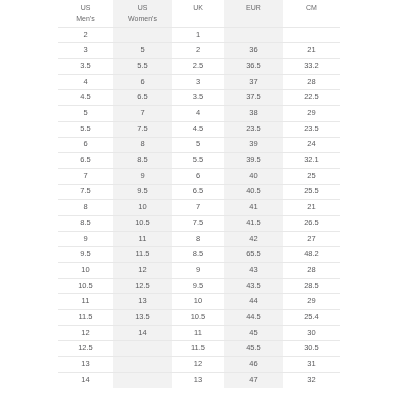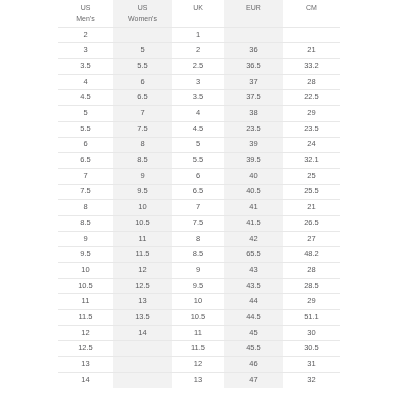--- a/index.html
+++ b/index.html
@@ -237,21 +237,21 @@
           <td class="shaded">13</td>
           <td>10</td>
           <td class="shaded">44</td>
           <td>29</td>
         </tr>
         <tr>
           <td>11.5</td>
           <td class="shaded">13.5</td>
           <td>10.5</td>
           <td class="shaded">44.5</td>
-          <td>51.1</td>
+          <td>25.4</td>
         </tr>
         <tr>
           <td>12</td>
           <td class="shaded">14</td>
           <td>11</td>
           <td class="shaded">45</td>
           <td>30</td>
         </tr>
         <tr>
           <td>12.5</td>

